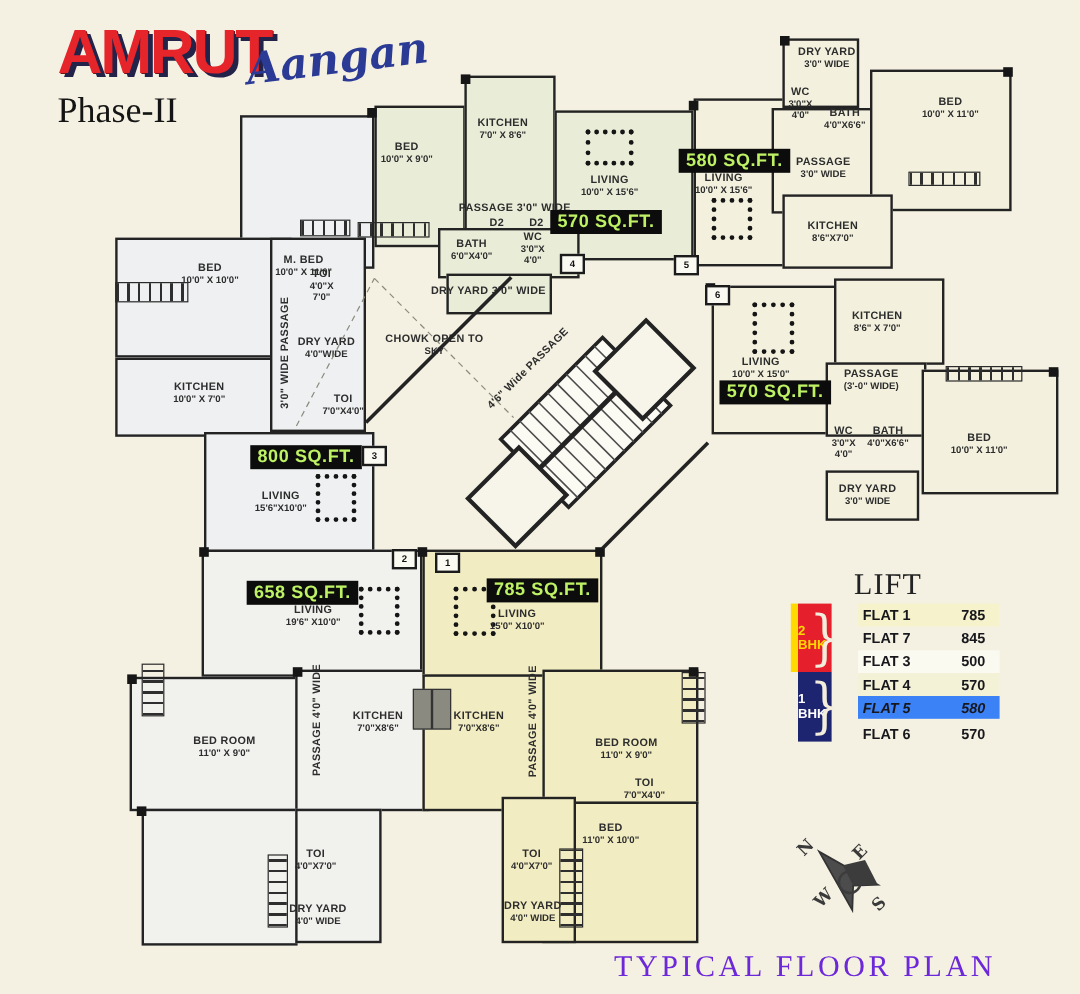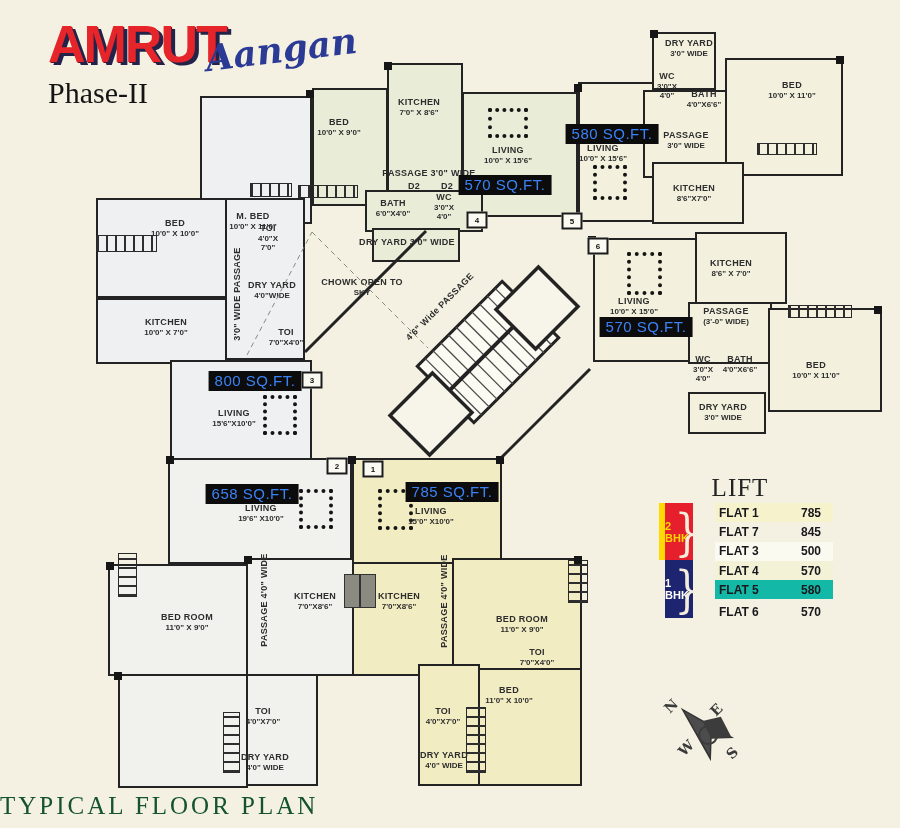--- a/index.html
+++ b/index.html
@@ -18,21 +18,21 @@
   .block{position:absolute;border:2px solid #232323;box-sizing:border-box;}
   .col{position:absolute;background:#161616;}
   .duct{position:absolute;background:#8a8a80;border:1px solid #333;}
   .rug{position:absolute;border:4px dotted #151515;box-sizing:border-box;}
   .hatch{position:absolute;border:1px solid #2a2a2a;box-sizing:border-box;}
   .hatch.h{background:repeating-linear-gradient(90deg,#2e2e2e 0 2px,transparent 2px 9px);}
   .hatch.v{background:repeating-linear-gradient(0deg,#2e2e2e 0 2px,transparent 2px 9px);}
   .rlabel{position:absolute;color:#2d2d2d;text-align:center;white-space:nowrap;line-height:1.2;}
   .rlabel .l0{font-size:9px;font-weight:700;letter-spacing:.3px;}
   .rlabel .ln{font-size:8px;font-weight:600;}
-  .badge{position:absolute;background:#0c0c0c;color:#3b82f6;font-weight:400;
+  .badge{position:absolute;background:#0c0c0c;color:#bef264;font-weight:700;
          font-size:15px;padding:1px 6px 2px;transform:translate(-50%,-50%);
          letter-spacing:.5px;white-space:nowrap;}
   .marker{position:absolute;width:17px;height:13px;border:2px solid #1b1b1b;background:#fbfaf2;
           font-size:8px;font-weight:700;color:#111;display:flex;align-items:center;
           justify-content:center;transform:translate(-50%,-50%);}
   svg.core{position:absolute;left:0;top:0;}
   
   .legend{position:absolute;left:655px;top:474px;width:180px;height:152px;}
   .legend .title{position:absolute;left:30px;top:0;width:110px;text-align:center;
           font-family:"Liberation Serif",serif;font-size:25px;color:#222;letter-spacing:1px;}
@@ -40,22 +40,22 @@
   .legend .grp{position:absolute;left:10px;width:28px;display:flex;align-items:center;
           justify-content:flex-end;font-size:11px;font-weight:700;}
   .legend .grp .brace{position:absolute;right:-7px;font-family:"DejaVu Serif",serif;
           font-size:40px;font-weight:400;color:#f3eedc;transform:scaleY(1.25);}
   .legend .rowwrap{position:absolute;left:60px;top:29px;width:118px;}
   .legend .lrow{height:19.3px;display:flex;align-items:center;font-size:12px;
           font-weight:700;color:#17171c;}
   .legend .lrow .f{width:58px;padding-left:4px;}
   .legend .lrow .a{width:44px;text-align:right;}
   
-  .footer{position:absolute;left:0;top:792px;width:830px;text-align:left;
-          font-family:"Liberation Serif",serif;font-size:25px;color:#14532d;
+  .footer{position:absolute;left:0;top:792px;width:830px;text-align:right;
+          font-family:"Liberation Serif",serif;font-size:25px;color:#6d28d9;
           letter-spacing:3px;}
   .compass{position:absolute;left:650px;top:690px;}
   .compass text{font-family:"DejaVu Serif",serif;font-size:14px;font-weight:700;fill:#3a3a3a;}
 </style>
 </head>
 <body>
 
 <div class="brand">AMRUT</div>
 <div class="brand-sub">Aangan</div>
 <div class="phase">Phase-II</div>
@@ -378,21 +378,21 @@
         <span class="a">845</span>
       </div>
       <div class="lrow" style="background: rgb(251, 250, 240);">
         <span class="f">FLAT 3</span>
         <span class="a">500</span>
       </div>
       <div class="lrow" style="background: rgb(243, 242, 214);">
         <span class="f">FLAT 4</span>
         <span class="a">570</span>
       </div>
-      <div class="lrow" style="background: #14b8a6;">
+      <div class="lrow" style="background: #3b82f6; font-style: italic;">
         <span class="f">FLAT 5</span>
         <span class="a">580</span>
       </div>
       <div class="lrow" style="background: transparent; align-items: flex-end;">
         <span class="f">FLAT 6</span>
         <span class="a">570</span>
       </div>
     </div>
 </div>
 

